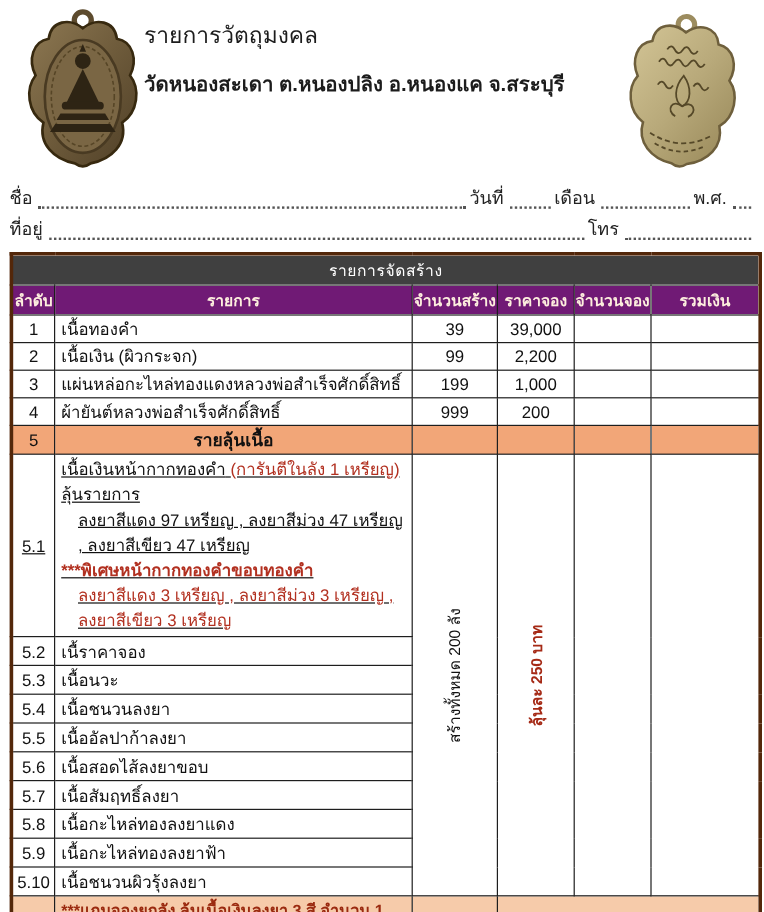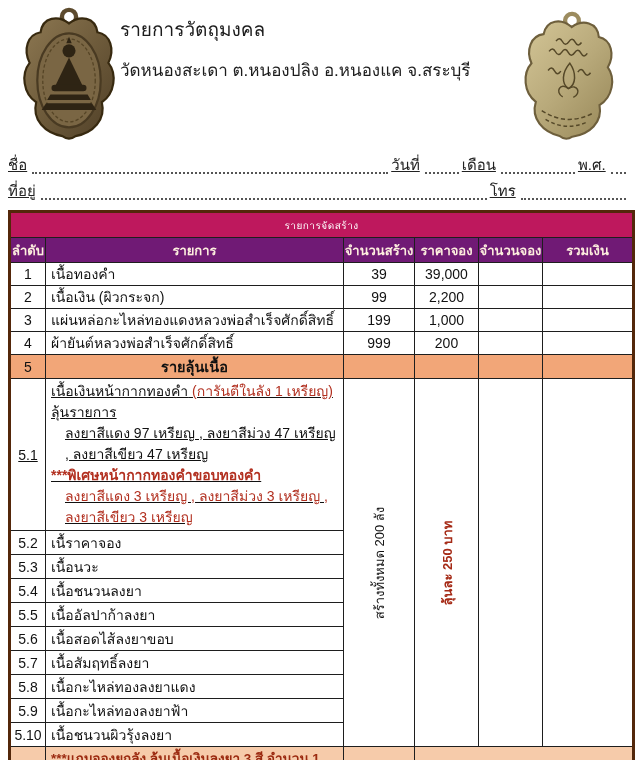--- a/index.html
+++ b/index.html
@@ -7,39 +7,39 @@
   .page { position:relative; width:637px; height:760px; background:#fff; overflow:hidden; }
 
   
   .header { position:relative; height:148px; }
   .amulet { position:absolute; top:6px; }
   .amulet.left  { left:14px;  width:110px; height:140px; }
   .amulet.right { left:514px; top:10px; width:110px; height:136px; transform:rotate(3deg); }
   .titles { position:absolute; left:120px; right:130px; top:8px; }
   .small-title { font-size:19px; color:#1c1c1c; margin-top:6px; }
   .main-title  { font-size:27px; font-weight:bold; color:#000; margin-top:14px; letter-spacing:.5px; }
-  .sub-title   { font-size:17px; font-weight:normal; color:#1c1c1c; margin-top:12px; }
+  .sub-title   { font-size:17px; font-weight:bold; color:#1c1c1c; margin-top:12px; }
 
   
   .formlines { padding:4px 8px 0 8px; }
   .fl { display:flex; align-items:flex-end; height:26px; font-size:15px; color:#222; }
-  .fl .lbl { padding:0 2px 1px 0; white-space:nowrap;text-decoration:underline; }
+  .fl .lbl { padding:0 2px 1px 0; white-space:nowrap; }
   .dots { border-bottom:2px dotted #555; margin:0 3px 4px 3px; height:1px; }
   .dots.grow { flex:1; }
   .w370 { width:356px; } .w36 { width:34px; } .w76 { width:74px; }
   .w452 { width:446px; }
 
   
   table.order { border-collapse:collapse; table-layout:fixed; width:624px; margin:6px 0 0 8px;
                 border:3px solid #53270a; }
   table.order td { border:1px solid #1e1e1e; overflow:hidden; font-size:14px; }
   col.c-no{width:36px;} col.c-item{width:298px;} col.c-qty{width:71px;}
   col.c-price{width:64px;} col.c-res{width:64px;} col.c-tot{width:91px;}
 
-  tr.bar td { background:#be185d; color:#fff; text-align:center; font-size:10px; height:26px; letter-spacing:.5px; }
+  tr.bar td { background:#404040; color:#fff; text-align:center; font-size:13px; height:26px; letter-spacing:.5px; }
   tr.colhead td { background:#701a75; color:#fdeede; font-weight:bold; text-align:center; font-size:13px; height:25px; }
 
   tr.item td { height:22px; }
   td.num { text-align:center; font-size:13px; }
   td.itemtxt { text-align:left; padding-left:5px; font-size:14.5px; }
   td.ctr { text-align:center; font-size:13px; }
 
   tr.section td { background:#f2a678; height:24px; }
   tr.section .sec-label { text-align:center; font-weight:bold; font-size:14.5px; color:#111; }
 

